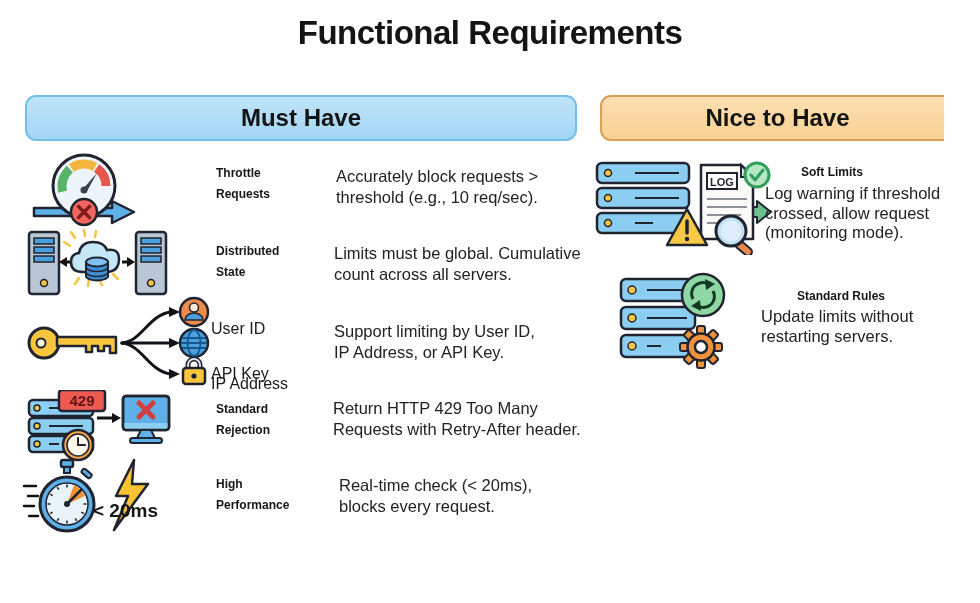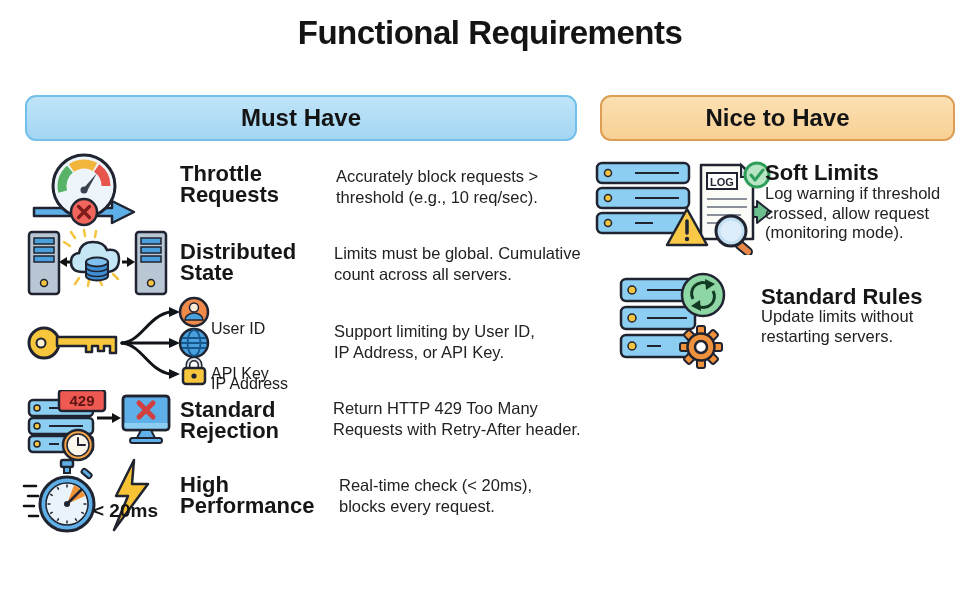--- a/index.html
+++ b/index.html
@@ -1,27 +1,27 @@
 <!DOCTYPE html>
 <html><head>
 <meta charset="utf-8">
 <style>
   html,body{margin:0;padding:0;background:#ffffff;}
   #canvas{position:relative;width:944px;height:603px;background:#ffffff;overflow:hidden;
-          font-family:"Liberation Sans",sans-serif;color:#1b1b1b;padding-left:32px;}
+          font-family:"Liberation Sans",sans-serif;color:#1b1b1b;}
   .abs{position:absolute;}
   #title{left:0;top:14px;width:980px;text-align:center;font-size:33px;font-weight:bold;
          letter-spacing:-0.5px;color:#141414;}
   .col-header{top:95px;height:42px;border-radius:11px;display:flex;align-items:center;
               justify-content:center;font-size:24px;font-weight:bold;color:#141414;}
   #hdr-must{left:25px;width:548px;background:linear-gradient(#bfe4f8,#a3d6f4);
             border:2px solid #74bfe9;}
   #hdr-nice{left:600px;width:351px;background:linear-gradient(#fce0b2,#f8d094);
             border:2px solid #dd9d55;}
-  .row-label{font-size:22px;line-height:21px;font-weight:bold;white-space:pre-line;color:#161616;}
+  .row-label{font-size:12px;line-height:21px;font-weight:bold;white-space:pre-line;color:#161616;margin-left:36px;}
   .row-desc{font-size:16.5px;line-height:21px;white-space:pre-line;color:#222222;}
   .mini-label{font-size:16px;color:#1b1b1b;}
   .badge-text{font-size:19px;font-weight:bold;color:#161616;}
   svg{display:block;}
 </style>
 </head>
 <body>
 
 <div id="canvas">
 

